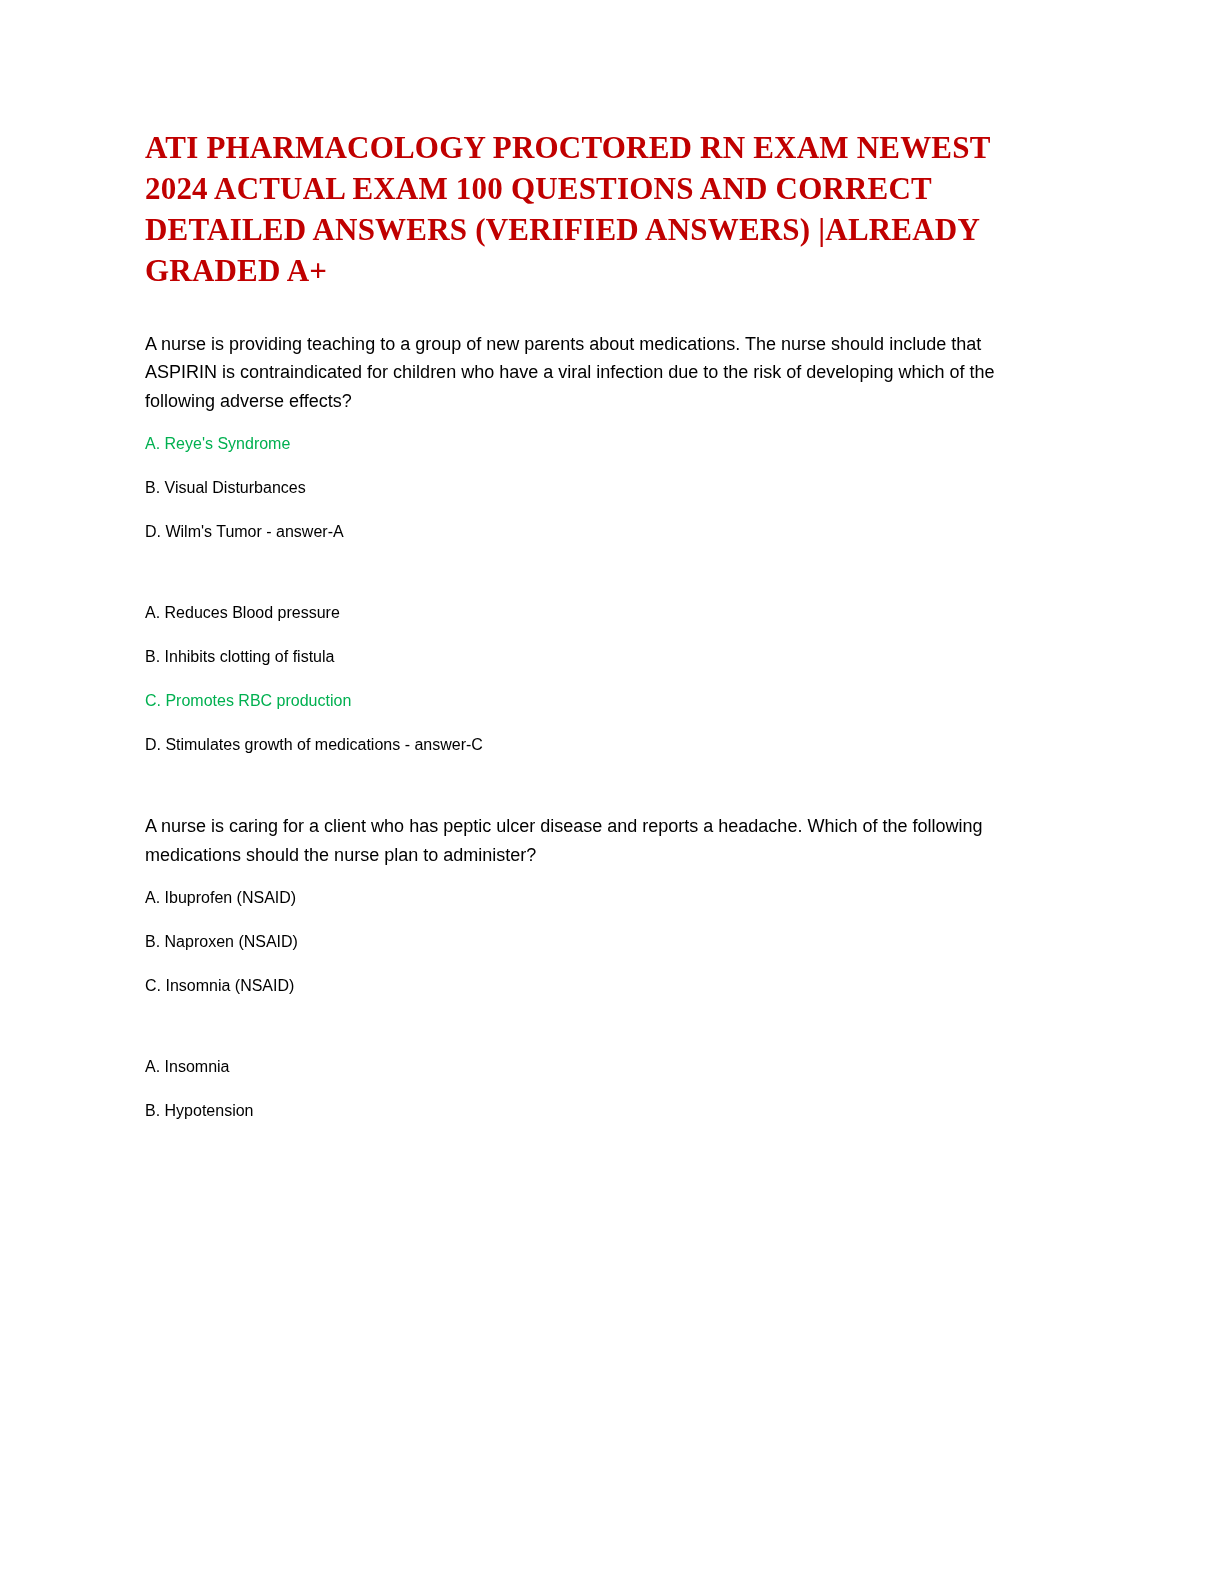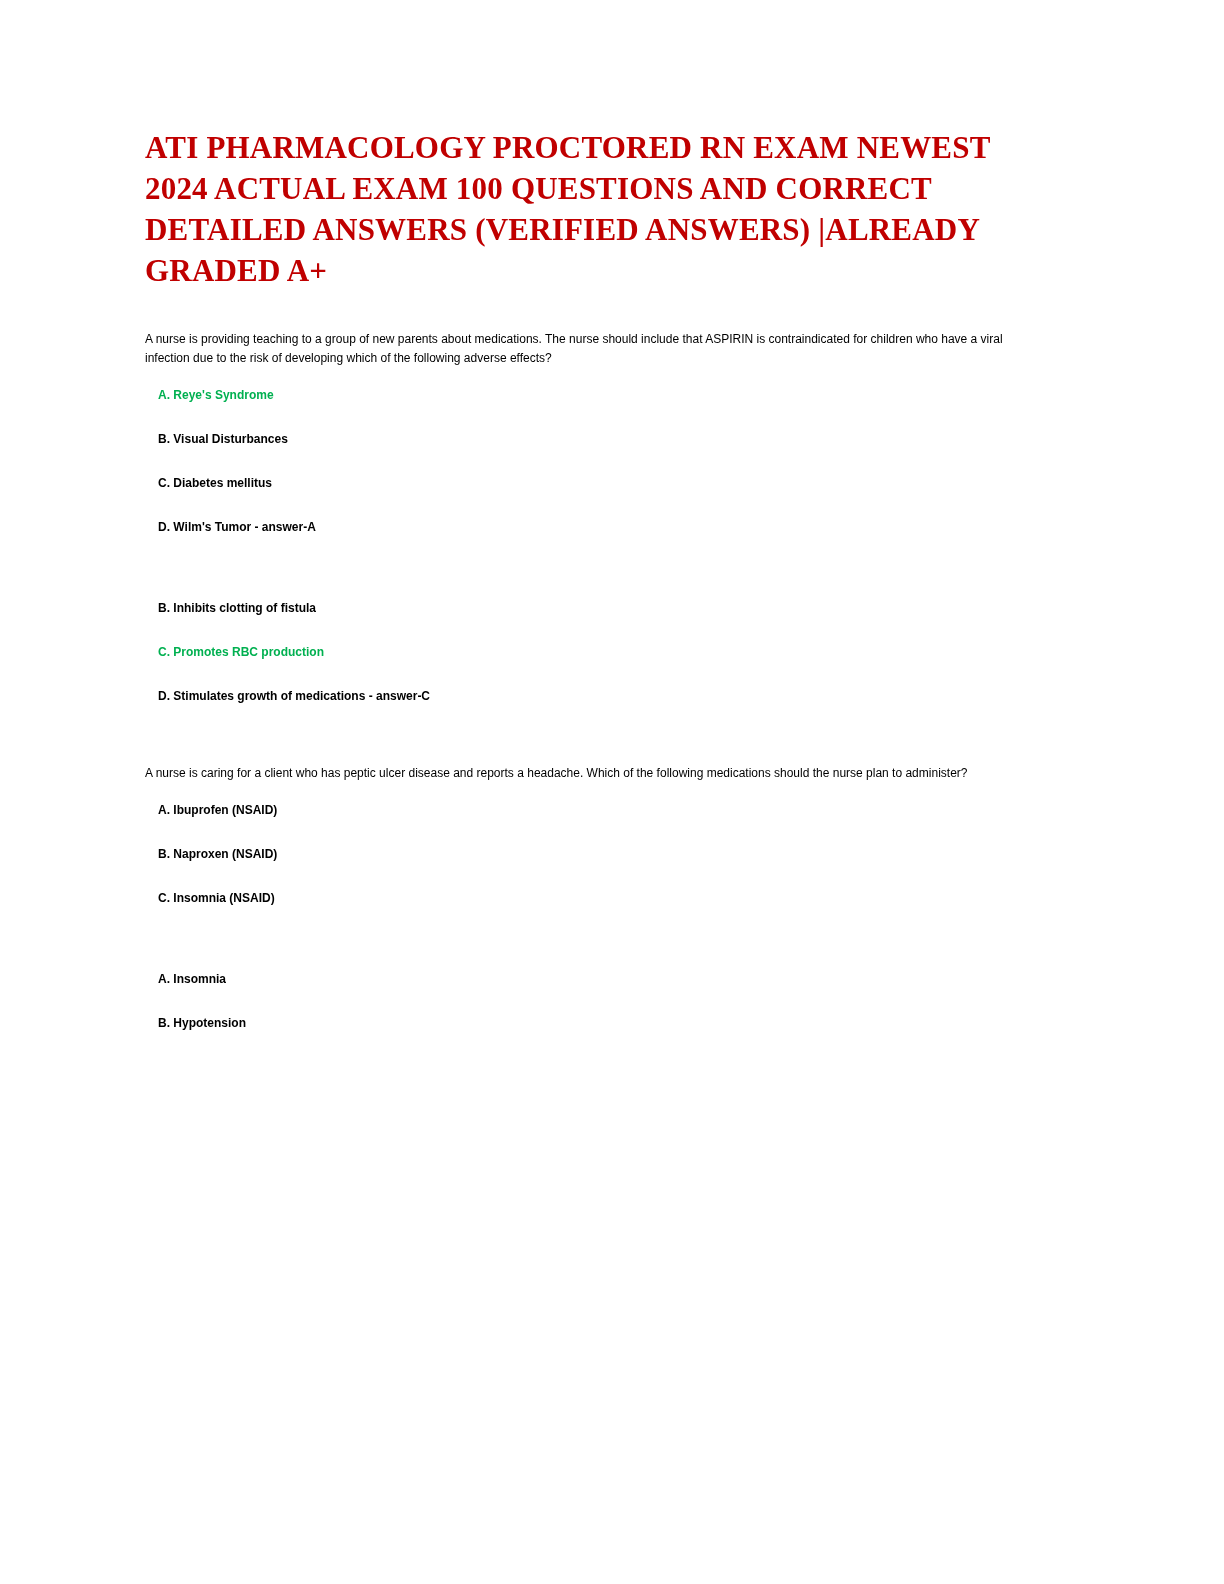--- a/index.html
+++ b/index.html
@@ -31,52 +31,51 @@
     margin: 0 0 38px 0;
     letter-spacing: 0.2px;
   }
   .question {
     margin-top: 54px;
   }
   .question:first-of-type {
     margin-top: 0;
   }
   .q-text {
-    font-size: 12px;
+    font-size: 18px;
     line-height: 1.6;
     margin: 0 0 14px 0;
     color: #000000;
   }
   .option {
-    font-size: 12px;
+    font-size: 16px;
     line-height: 27px;
-    margin: 0 0 17px 13px;
+    margin: 0 0 17px 0;
     color: #000000;
-    font-weight: bold;
   }
   .option .green {
     color: #00B050;
   }
 </style>
 </head>
 <body>
 
 <div class="page">
 
   <h1 class="doc-title">ATI PHARMACOLOGY PROCTORED RN EXAM NEWEST 2024 ACTUAL EXAM 100 QUESTIONS AND CORRECT DETAILED ANSWERS (VERIFIED ANSWERS) |ALREADY GRADED A+</h1>
 
   <section class="question">
     <p class="q-text">A nurse is providing teaching to a group of new parents about medications. The nurse should include that ASPIRIN is contraindicated for children who have a viral infection due to the risk of developing which of the following adverse effects?</p>
     <p class="option"><span class="green">A. Reye's Syndrome</span><span></span></p>
     <p class="option"><span class="green"></span><span>B. Visual Disturbances</span></p>
-    <p class="option"><span class="green"></span><span>C. Diabetes mellitus</span></p>
     <p class="option"><span class="green"></span><span>D. Wilm's Tumor - answer-A</span></p>
   </section>
 
   <section class="question">
+    <p class="option"><span class="green"></span><span>A. Reduces Blood pressure</span></p>
     <p class="option"><span class="green"></span><span>B. Inhibits clotting of fistula</span></p>
     <p class="option"><span class="green">C. Promotes RBC production</span><span></span></p>
     <p class="option"><span class="green"></span><span>D. Stimulates growth of medications - answer-C</span></p>
   </section>
 
   <section class="question">
     <p class="q-text">A nurse is caring for a client who has peptic ulcer disease and reports a headache. Which of the following medications should the nurse plan to administer?</p>
     <p class="option"><span class="green"></span><span>A. Ibuprofen (NSAID)</span></p>
     <p class="option"><span class="green"></span><span>B. Naproxen (NSAID)</span></p>
     <p class="option"><span class="green"></span><span>C. Insomnia (NSAID)</span></p>

